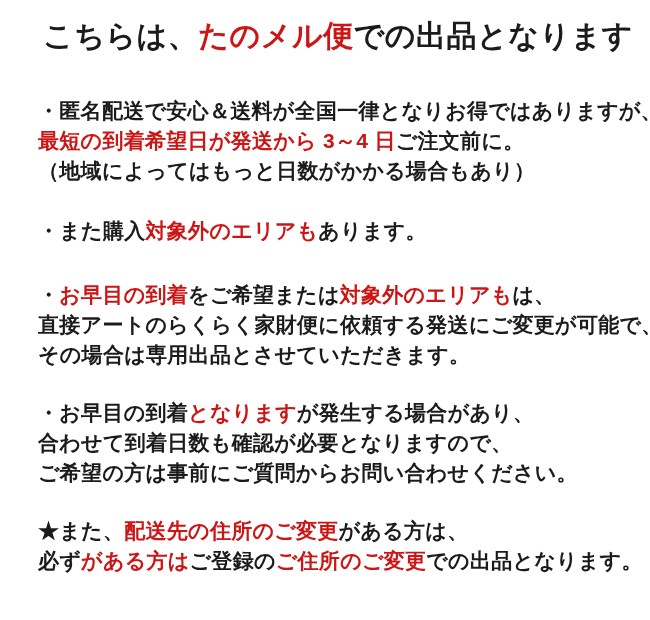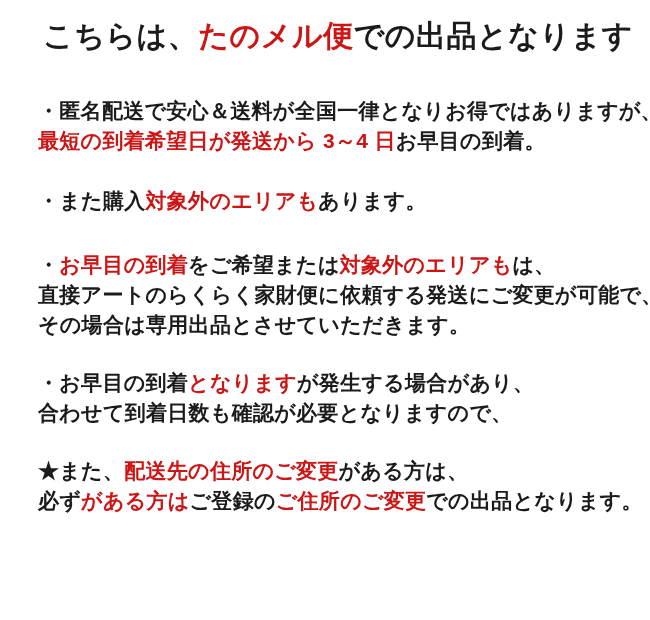--- a/index.html
+++ b/index.html
@@ -42,32 +42,34 @@
   .red{color:var(--accent);}
 </style>
 </head>
 <body>
 
 <div class="page">
   <h1 class="title"><span>こちらは、</span><span class="red">たのメル便</span><span>での出品となります</span></h1>
   <div class="body">
       <p class="para">
         <span class="line"><span>・匿名配送で安心＆送料が全国一律となりお得ではありますが、</span></span>
-        <span class="line"><span class="red">最短の到着希望日が発送から 3～4 日</span><span>お早目の到着。</span></span>
+        <span class="line"><span class="red">最短の到着希望日が発送から 3～4 日</span><span>ご注文前に。</span></span>
+        <span class="line"><span>（地域によってはもっと日数がかかる場合もあり）</span></span>
       </p>
       <p class="para">
         <span class="line"><span>・また購入</span><span class="red">対象外のエリアも</span><span>あります。</span></span>
       </p>
       <p class="para">
         <span class="line"><span>・</span><span class="red">お早目の到着</span><span>をご希望または</span><span class="red">対象外のエリアも</span><span>は、</span></span>
         <span class="line"><span>直接アートのらくらく家財便に依頼する発送にご変更が可能で、</span></span>
         <span class="line"><span>その場合は専用出品とさせていただきます。</span></span>
       </p>
       <p class="para">
         <span class="line"><span>・お早目の到着</span><span class="red">となります</span><span>が発生する場合があり、</span></span>
         <span class="line"><span>合わせて到着日数も確認が必要となりますので、</span></span>
+        <span class="line"><span>ご希望の方は事前にご質問からお問い合わせください。</span></span>
       </p>
       <p class="para">
         <span class="line"><span>★また、</span><span class="red">配送先の住所のご変更</span><span>がある方は、</span></span>
         <span class="line"><span>必ず</span><span class="red">がある方は</span><span>ご登録の</span><span class="red">ご住所のご変更</span><span>での出品となります。</span></span>
       </p>
     </div>
 </div>
 
 </body></html>

